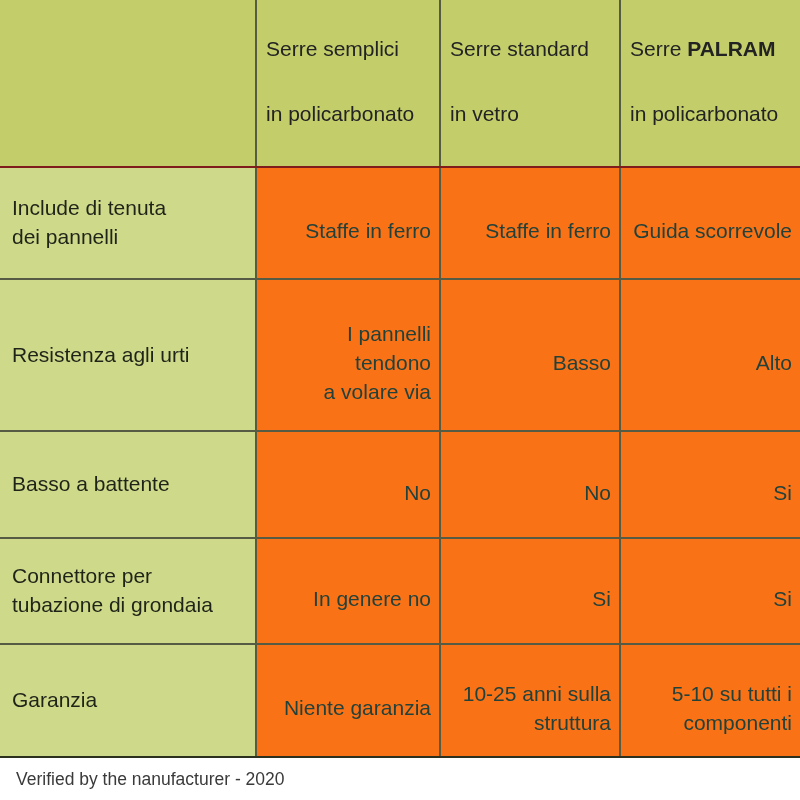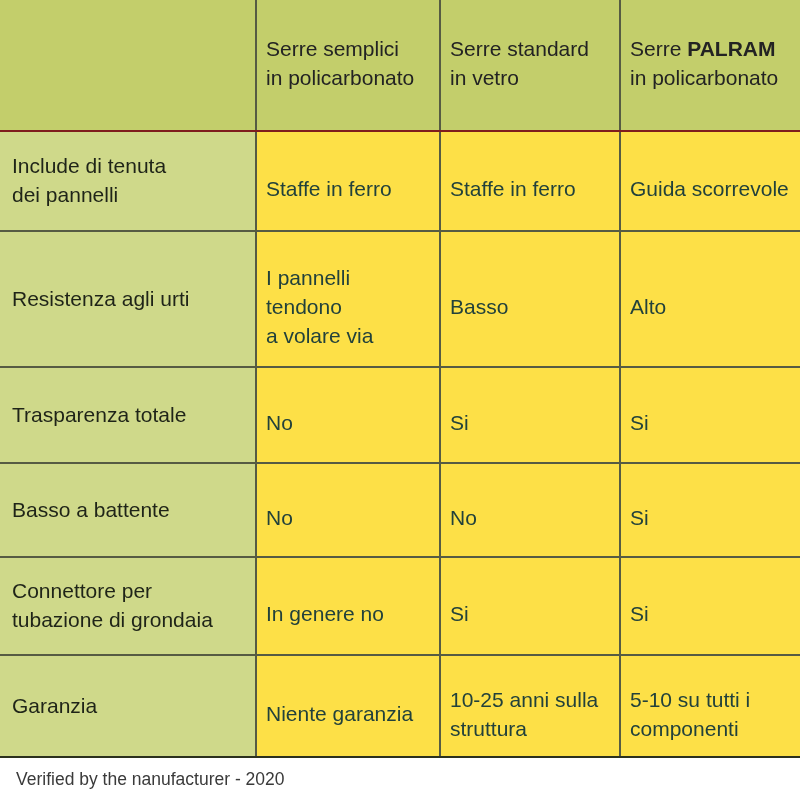--- a/index.html
+++ b/index.html
@@ -33,37 +33,38 @@
     color: #232323;
     padding: 6px 8px 8px 9px;
     border-bottom: 2px solid #7f1d1d;
   }
   tbody th {
     background: #cfd98a;
     color: #1f2418;
     padding: 4px 8px 4px 12px;
   }
   tbody td {
-    background: #fde047;
+    background: #f97316;
     color: #22413b;
     padding: 21px 8px 4px 9px;
+    text-align: right;
   }
   tbody tr:last-child > * { border-bottom: 2px solid #2b311e; }
 
   thead tr            { height: 114px; }
   tbody tr:nth-child(1) { height: 84px; }
   tbody tr:nth-child(2) { height: 79px; }
   tbody tr:nth-child(3) { height: 80px; }
   tbody tr:nth-child(4) { height: 79px; }
   tbody tr:nth-child(5) { height: 82px; }
   tbody tr:nth-child(6) { height: 83px; }
   tbody tr:nth-child(7) { height: 80px; }
   tbody tr:nth-child(8) { height: 63px; }
 
-  .hdr-line2 { display: block; }
+  .hdr-line2 { display: block; margin-top: 36px; }
   .hdr-bold  { font-weight: bold; }
 
   .footer {
     height: 42px;
     display: flex;
     align-items: center;
     padding-left: 16px;
     font-size: 17.5px;
     color: #3a3a3a;
     background: #ffffff;
@@ -105,26 +106,20 @@
       <td>Guida scorrevole</td>
     </tr>
     <tr>
       <th>Resistenza agli urti</th>
       <td>I pannelli tendono
 a volare via</td>
       <td>Basso</td>
       <td>Alto</td>
     </tr>
     <tr>
-      <th>Trasparenza totale</th>
-      <td>No</td>
-      <td>Si</td>
-      <td>Si</td>
-    </tr>
-    <tr>
       <th>Basso a battente</th>
       <td>No</td>
       <td>No</td>
       <td>Si</td>
     </tr>
     <tr>
       <th>Connettore per
 tubazione di grondaia</th>
       <td>In genere no</td>
       <td>Si</td>

